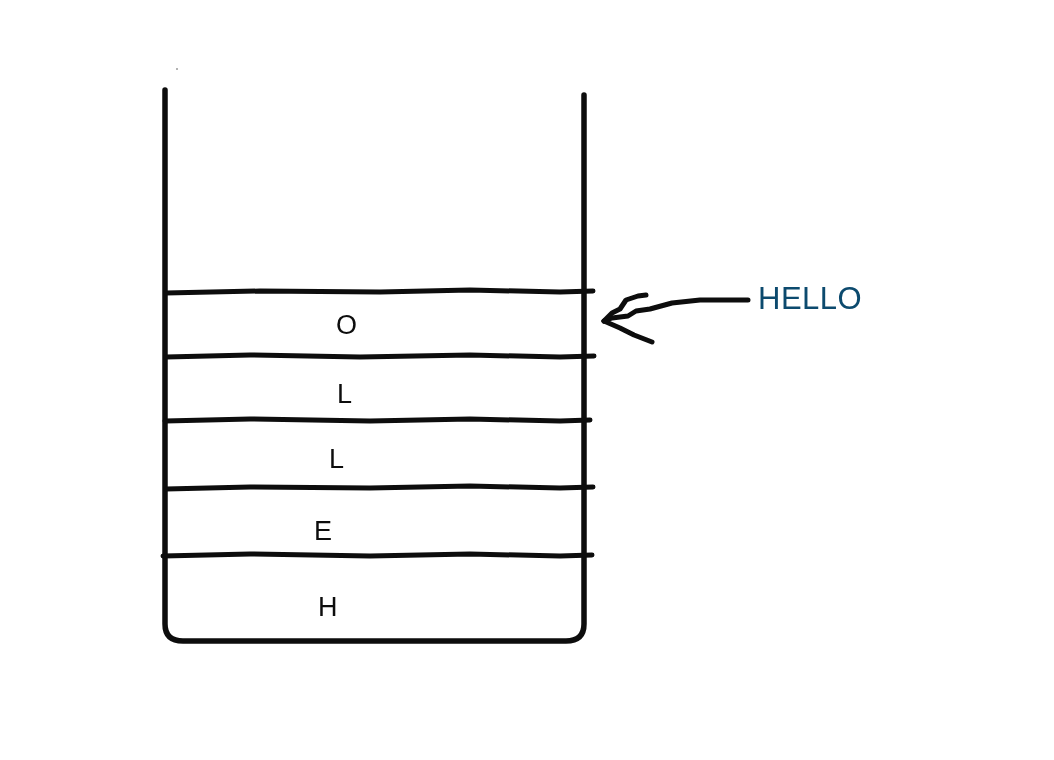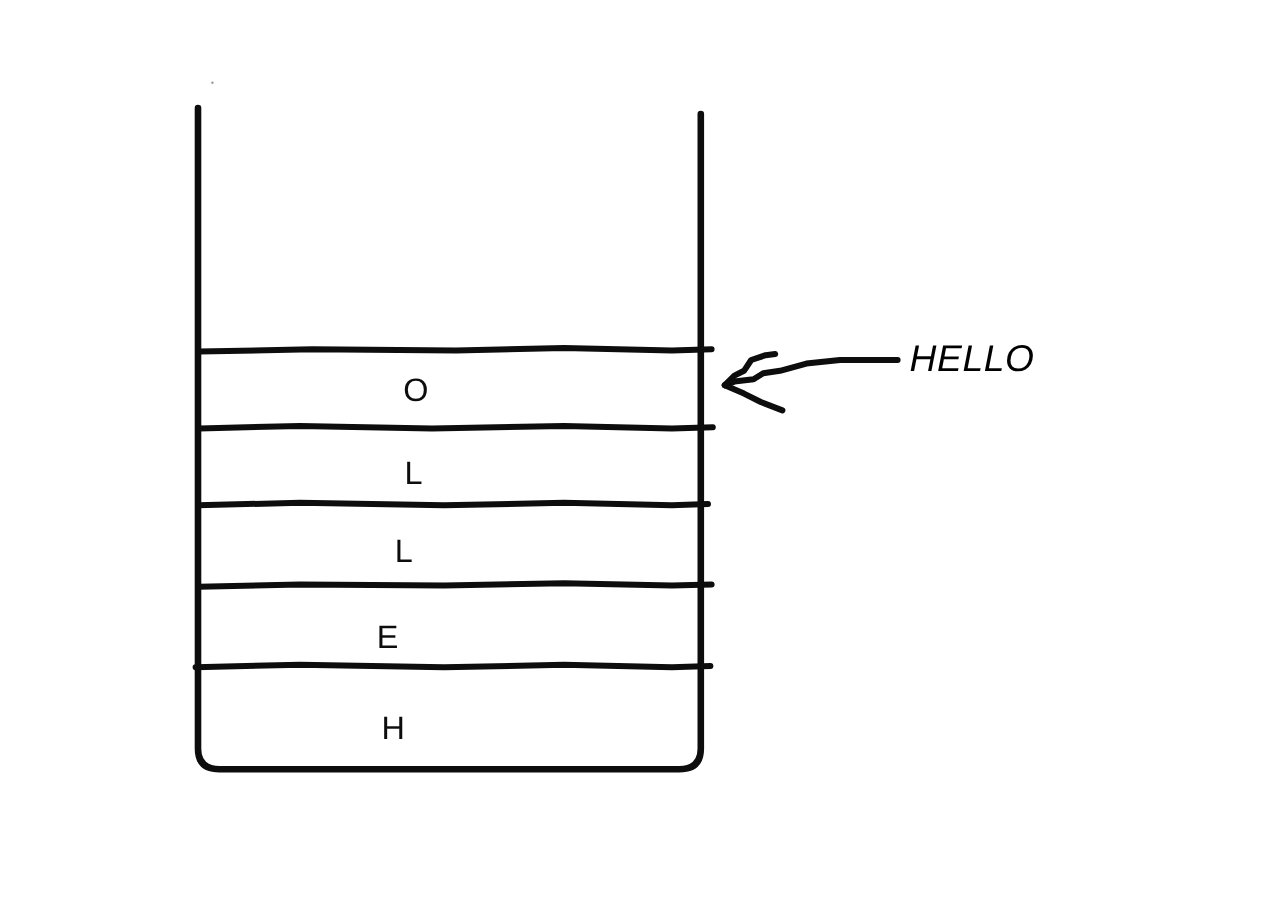--- a/index.html
+++ b/index.html
@@ -35,25 +35,24 @@
     line-height: 1;
     white-space: nowrap;
     letter-spacing: 0.5px;
   }
   #annotation-label {
     position: absolute;
     left: 758px;
     top: 283px;
     font-family: "Liberation Sans", sans-serif;
     font-size: 31px;
-    color: #000000;
+    color: #0c4a6e;
     line-height: 1;
     white-space: nowrap;
     letter-spacing: 0.5px;
-    font-style: italic;
   }
   .speck {
     position: absolute;
     width: 2px;
     height: 2px;
     background: #9a9a9a;
     border-radius: 50%;
   }
 </style>
 </head>

